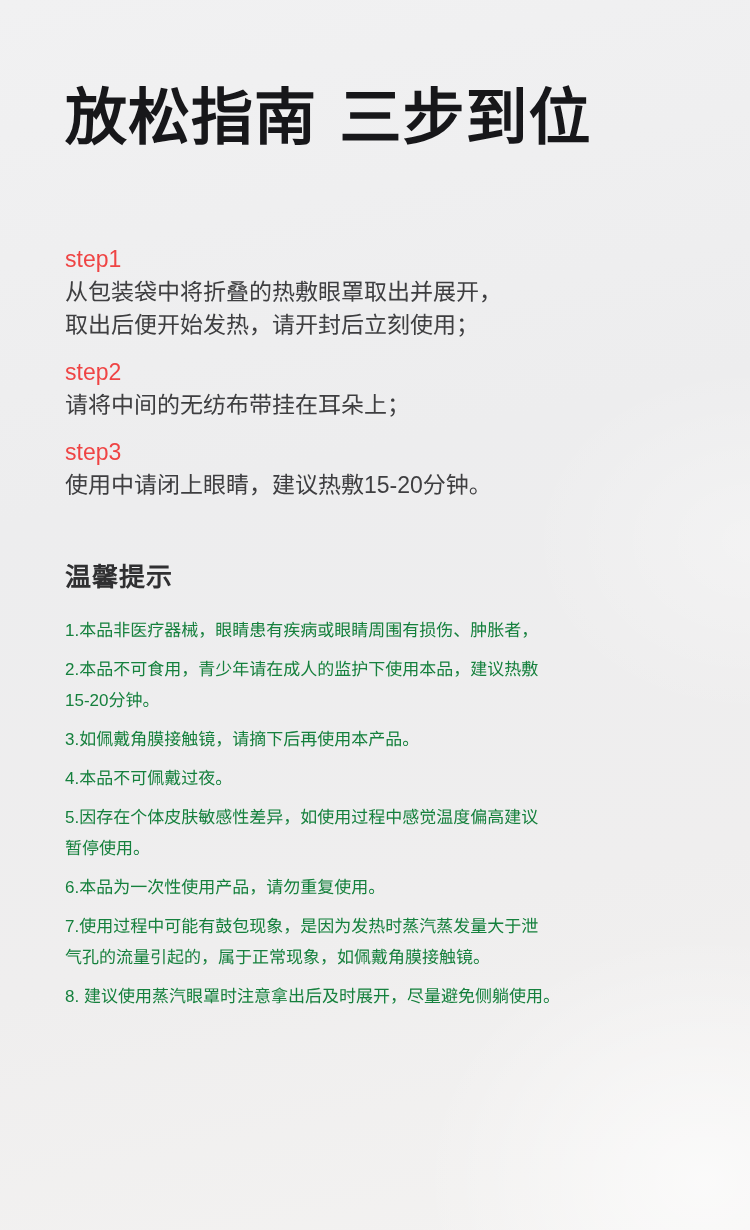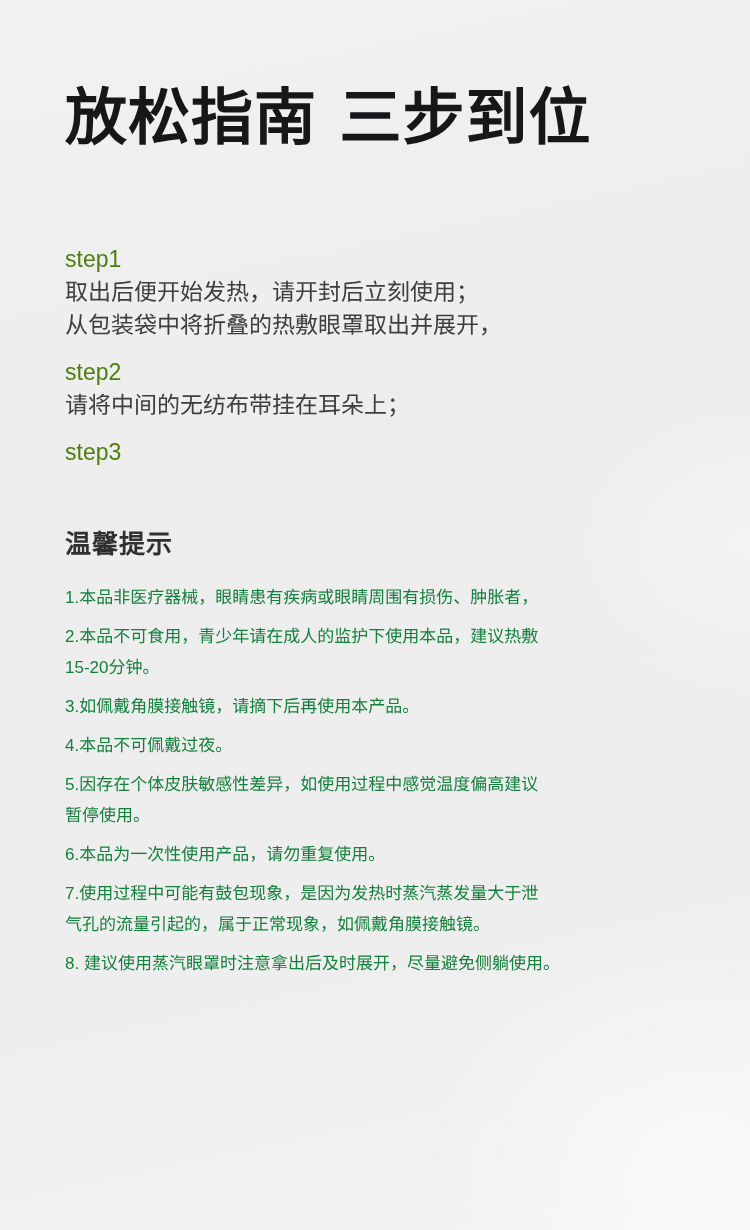--- a/index.html
+++ b/index.html
@@ -28,21 +28,21 @@
     white-space: nowrap;
   }
   .steps { margin-top: 90px; }
   .step {
     margin: 0 0 14px 0;
     font-size: 23px;
     line-height: 33px;
     color: #3e3e40;
   }
   .step:last-child { margin-bottom: 0; }
-  .step-label { color: #4d7c0f; }
+  .step-label { color: #ef4444; }
   .tips { margin-top: 58px; }
   .tips-heading {
     margin: 0 0 21px 0;
     font-size: 26px;
     font-weight: 700;
     line-height: 34px;
     color: #303032;
     letter-spacing: 1px;
   }
   .tip {
@@ -57,31 +57,32 @@
 <body>
 
 <div class="page">
 
   <h1 class="title">放松指南 三步到位</h1>
 
   <section class="steps">
 
     <div class="step">
       <div class="step-label">step1</div>
+      <div class="step-line">从包装袋中将折叠的热敷眼罩取出并展开，</div>
       <div class="step-line">取出后便开始发热，请开封后立刻使用；</div>
-      <div class="step-line">从包装袋中将折叠的热敷眼罩取出并展开，</div>
     </div>
 
     <div class="step">
       <div class="step-label">step2</div>
       <div class="step-line">请将中间的无纺布带挂在耳朵上；</div>
     </div>
 
     <div class="step">
       <div class="step-label">step3</div>
+      <div class="step-line">使用中请闭上眼睛，建议热敷15-20分钟。</div>
     </div>
 
   </section>
 
   <section class="tips">
 
     <h2 class="tips-heading">温馨提示</h2>
 
     <div class="tip">
       <div>1.本品非医疗器械，眼睛患有疾病或眼睛周围有损伤、肿胀者，</div>

